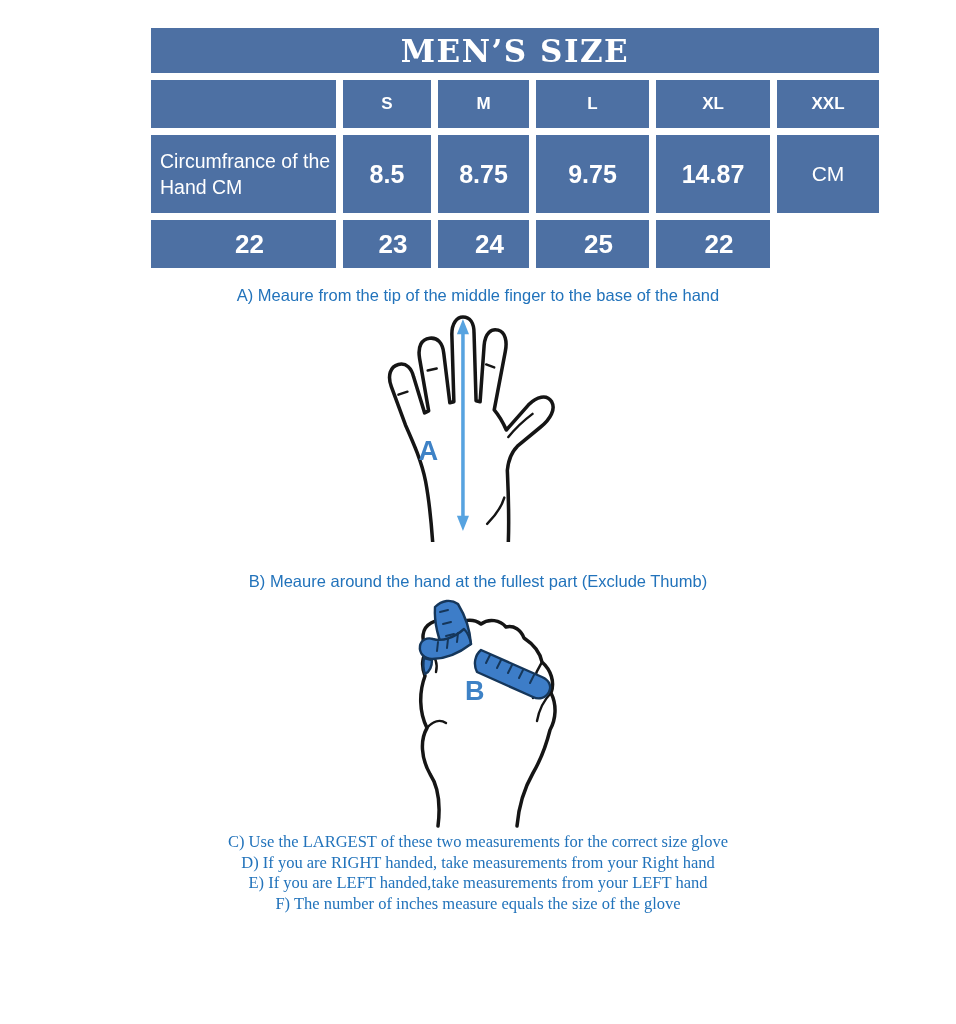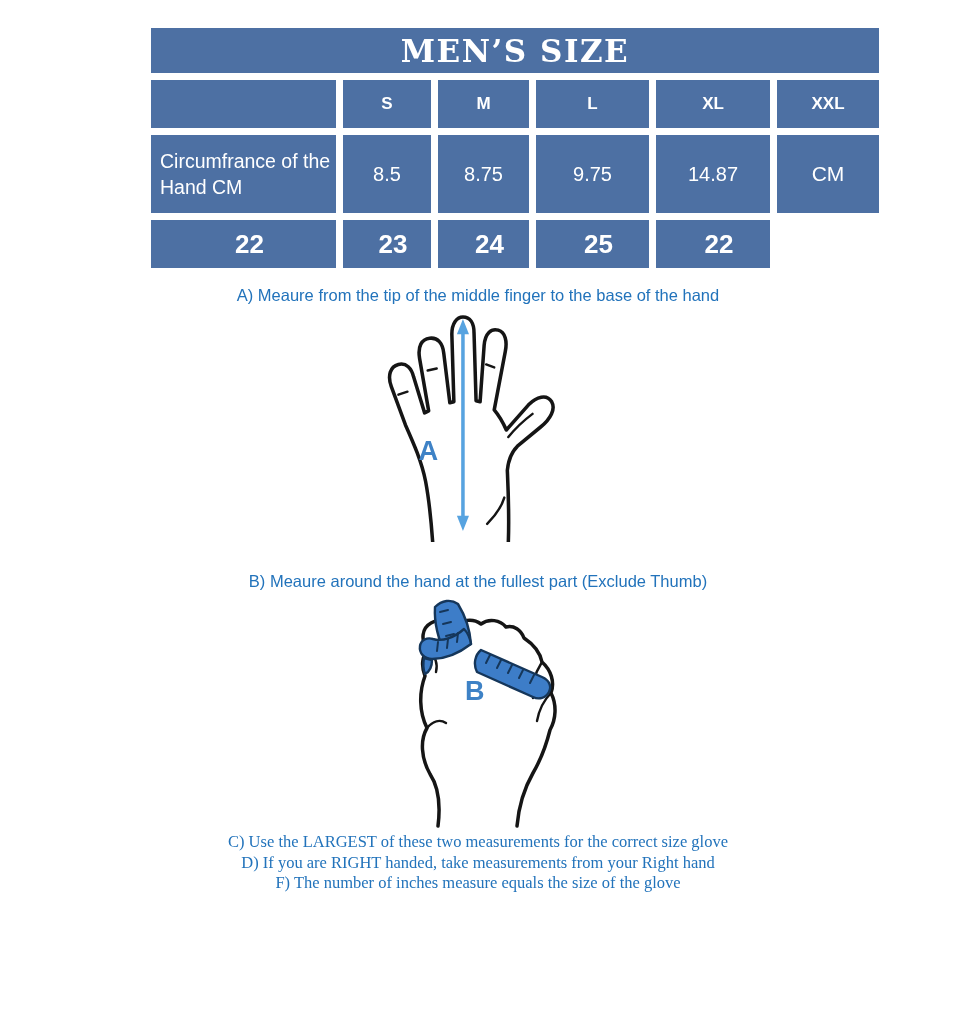--- a/index.html
+++ b/index.html
@@ -25,21 +25,21 @@
     font-family:"DejaVu Serif", serif;
     font-weight:bold; font-size:31px; letter-spacing:1.5px;
   }
   .cell.colhead { font-weight:bold; font-size:17px; }
   .cell.rowlabel-circ {
     justify-content:flex-start; text-align:left;
     padding-left:9px; font-size:19.5px; line-height:26px;
     box-sizing:border-box;
   }
   .cell.rowlabel-cm { font-size:21px; }
-  .cell.val  { font-weight:normal; font-size:20px; }
+  .cell.val  { font-weight:bold; font-size:25px; }
   .cell.val2 { font-weight:bold; font-size:26px;padding-left:12px; }
 
   
   .inst {
     position:absolute; left:0; width:100%; margin:0;
     text-align:center; color:#2273bb; font-size:16.5px;
   }
   .inst-a { top:286px; }
   .inst-b { top:572px; }
   .inst-block {
@@ -150,16 +150,17 @@
         <path d="M143 82 L139 90"></path>
           <path d="M154 87 L150 95"></path>
       </g>
       <text x="85" y="112" font-family="Liberation Sans, sans-serif" font-size="27" font-weight="bold" fill="#3e82c6" stroke="none">B</text>
     </svg>
   </div>
 
   <div class="inst-block">
     <p>C) Use the LARGEST of these two measurements for the correct size glove</p>
     <p>D) If you are RIGHT handed, take measurements from your Right hand</p>
+    <p>E) If you are LEFT handed,take measurements from your LEFT hand</p>
     <p>F) The number of inches measure equals the size of the glove</p>
   </div>
 
 </div>
 
 </body></html>

